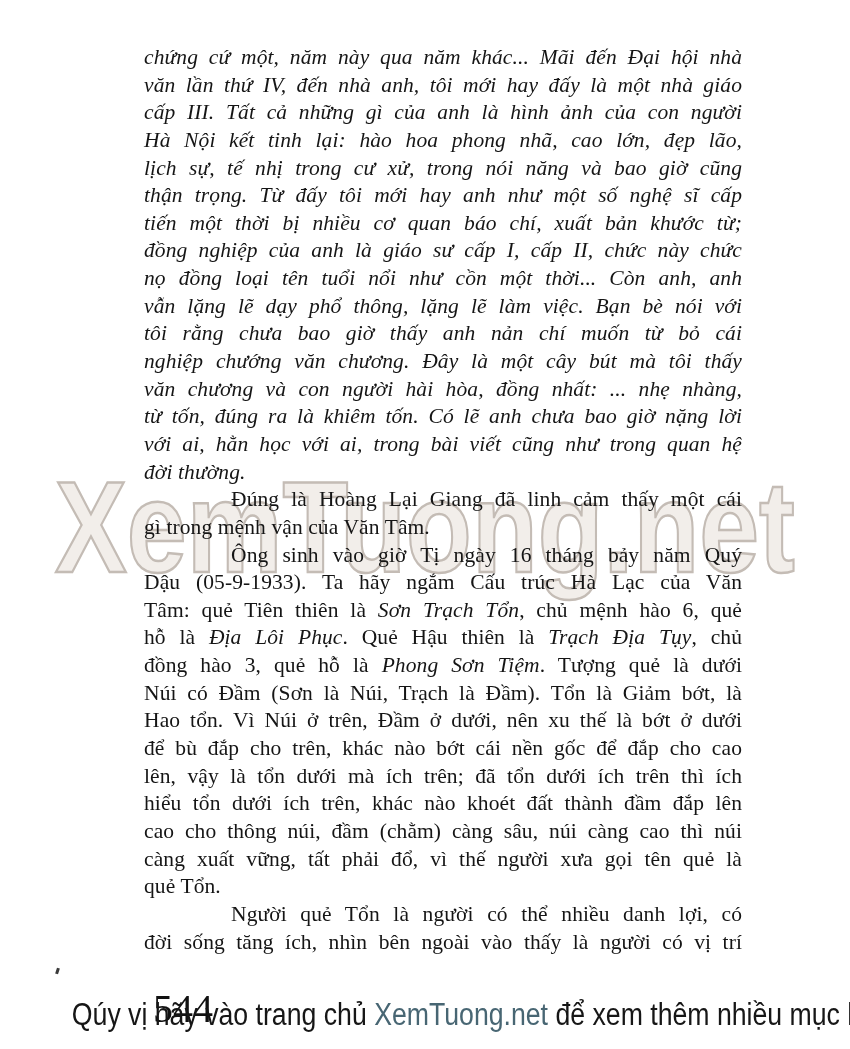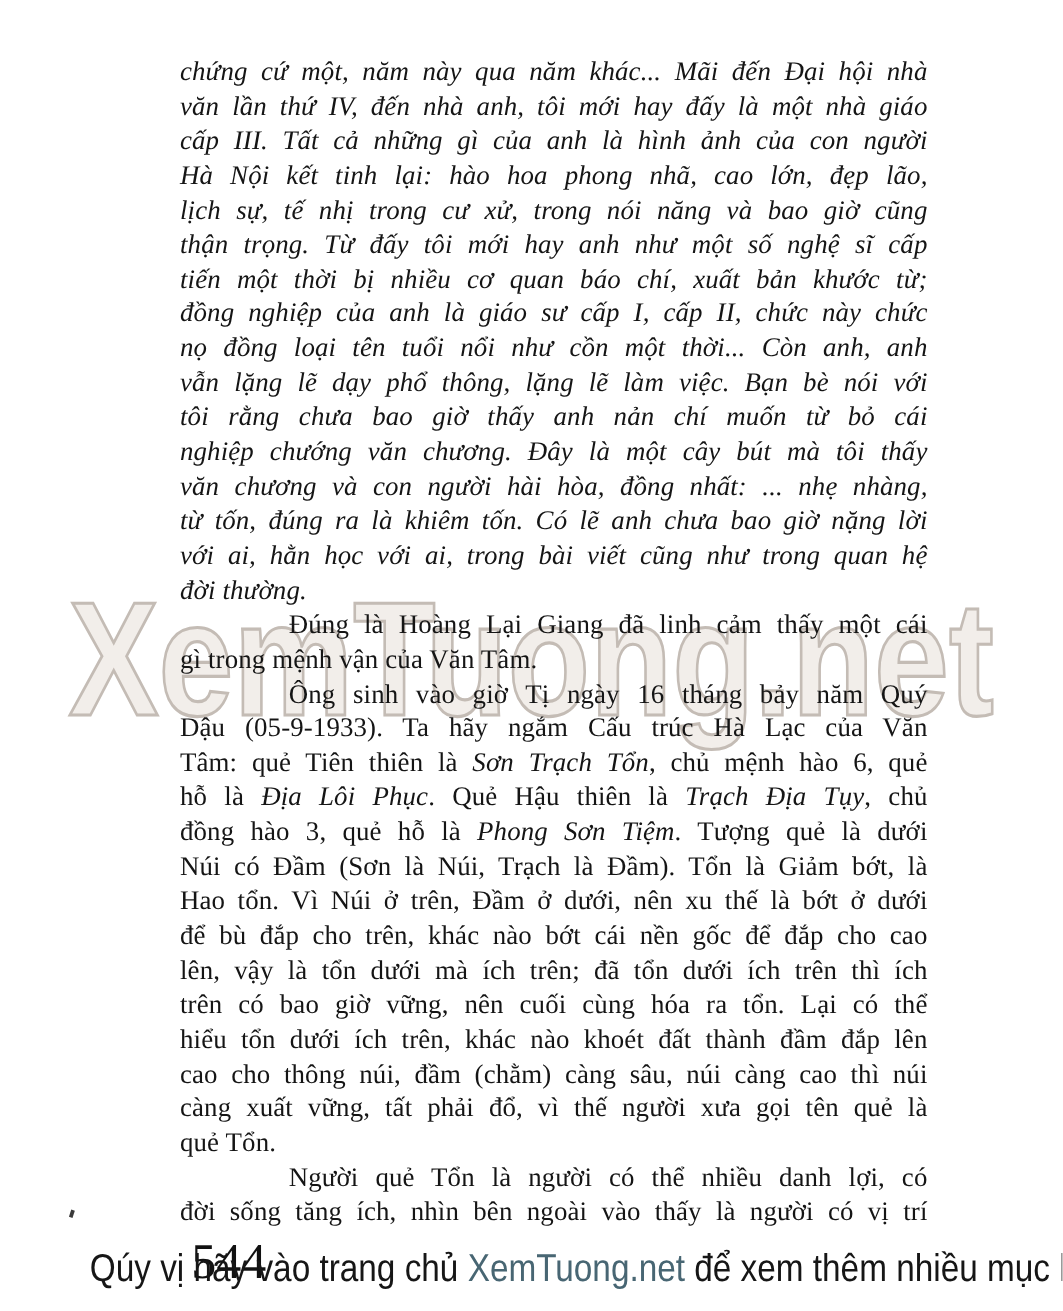--- a/index.html
+++ b/index.html
@@ -89,21 +89,20 @@
       <div class="line lastline"><span>gì trong mệnh vận của Văn Tâm.</span></div>
       <div class="line indent"><span>Ông sinh vào giờ Tị ngày 16 tháng bảy năm Quý</span></div>
       <div class="line"><span>Dậu (05-9-1933). Ta hãy ngắm Cấu trúc Hà Lạc của Văn</span></div>
       <div class="line"><span>Tâm: quẻ Tiên thiên là </span><span class="it">Sơn Trạch Tổn</span><span>, chủ mệnh hào 6, quẻ</span></div>
       <div class="line"><span>hỗ là </span><span class="it">Địa Lôi Phục</span><span>. Quẻ Hậu thiên là </span><span class="it">Trạch Địa Tụy</span><span>, chủ</span></div>
       <div class="line"><span>đồng hào 3, quẻ hỗ là </span><span class="it">Phong Sơn Tiệm</span><span>. Tượng quẻ là dưới</span></div>
       <div class="line"><span>Núi có Đầm (Sơn là Núi, Trạch là Đầm). Tổn là Giảm bớt, là</span></div>
       <div class="line"><span>Hao tổn. Vì Núi ở trên, Đầm ở dưới, nên xu thế là bớt ở dưới</span></div>
       <div class="line"><span>để bù đắp cho trên, khác nào bớt cái nền gốc để đắp cho cao</span></div>
       <div class="line"><span>lên, vậy là tổn dưới mà ích trên; đã tổn dưới ích trên thì ích</span></div>
-      <div class="line"><span>trên có bao giờ vững, nên cuối cùng hóa ra tổn. Lại có thể</span></div>
       <div class="line"><span>hiểu tổn dưới ích trên, khác nào khoét đất thành đầm đắp lên</span></div>
       <div class="line"><span>cao cho thông núi, đầm (chằm) càng sâu, núi càng cao thì núi</span></div>
       <div class="line"><span>càng xuất vững, tất phải đổ, vì thế người xưa gọi tên quẻ là</span></div>
       <div class="line lastline"><span>quẻ Tổn.</span></div>
       <div class="line indent"><span>Người quẻ Tổn là người có thể nhiều danh lợi, có</span></div>
       <div class="line"><span>đời sống tăng ích, nhìn bên ngoài vào thấy là người có vị trí</span></div>
     </div>
 
   <div class="artifact"></div>
 

